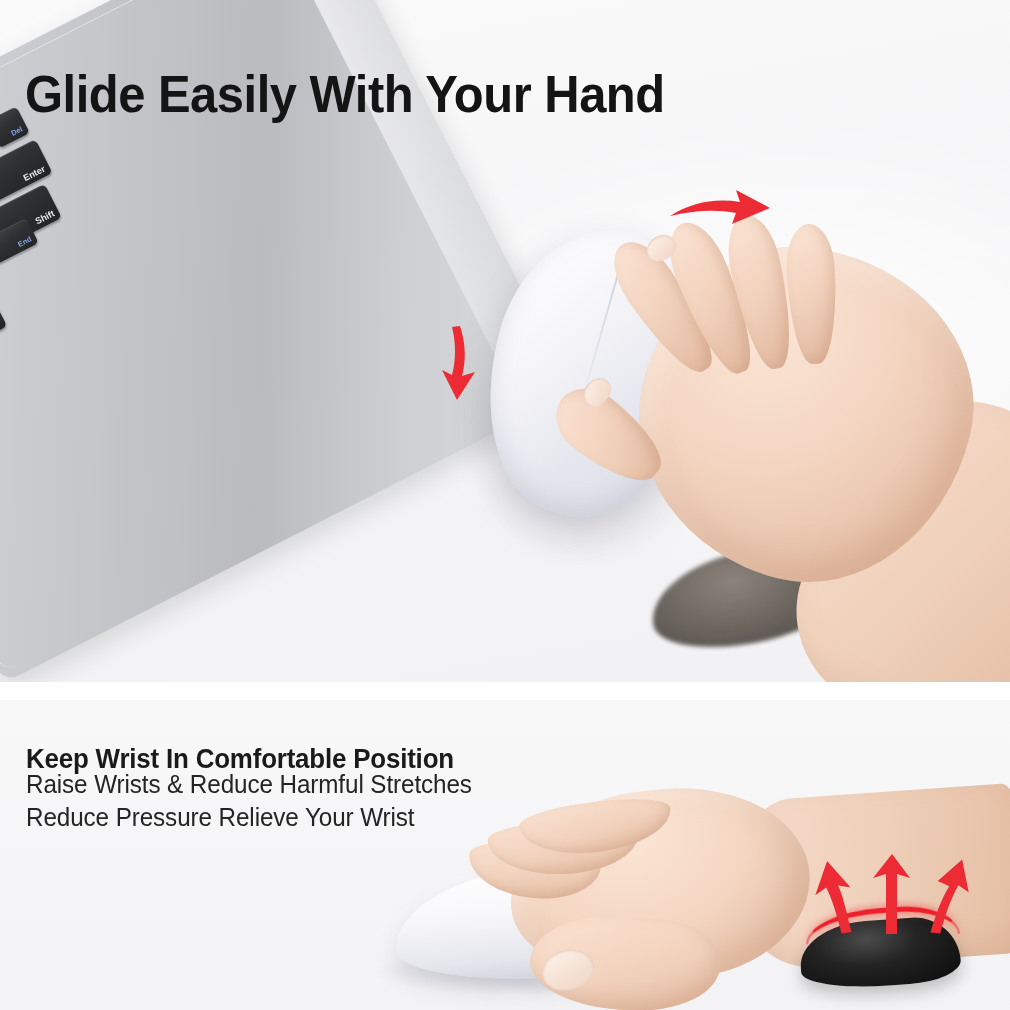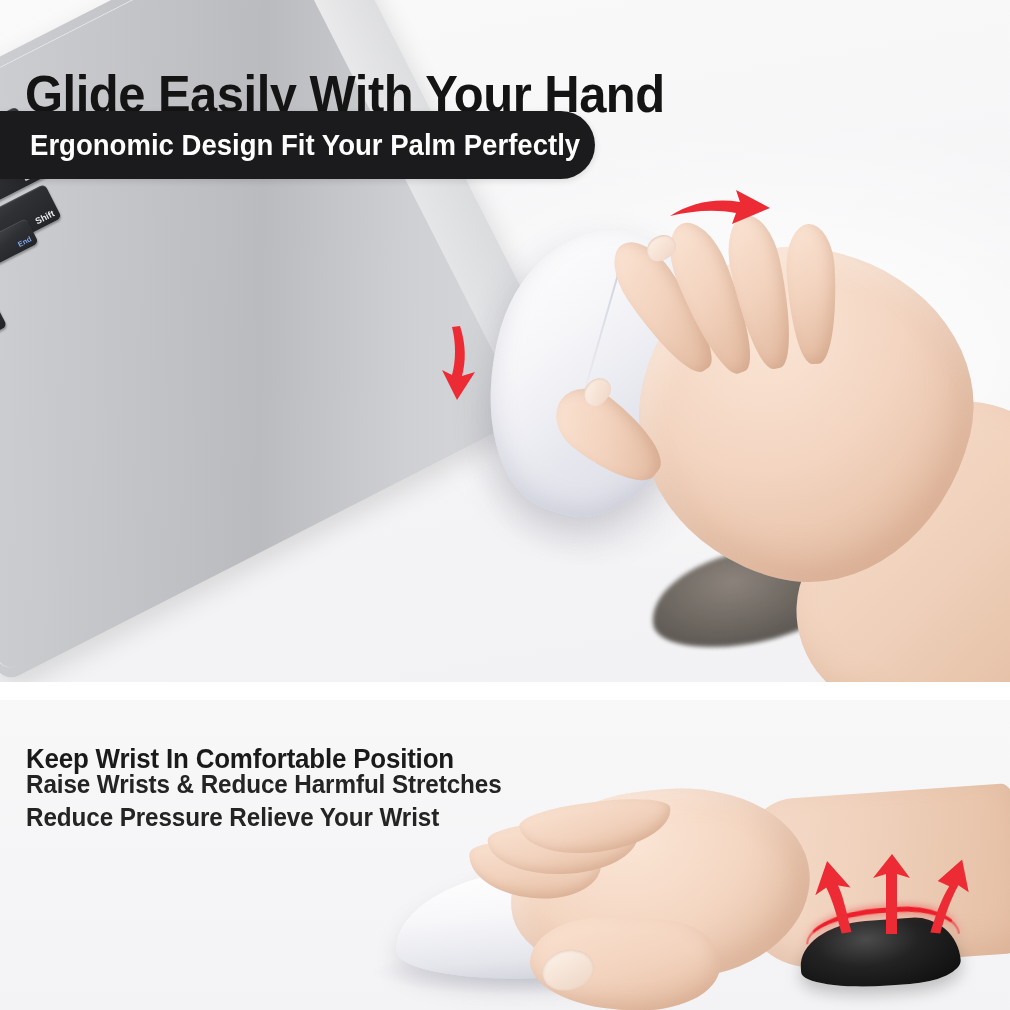--- a/index.html
+++ b/index.html
@@ -179,21 +179,21 @@
     position:absolute;inset:0;
     background:linear-gradient(180deg,#f8f8f9 0%,#f5f5f7 60%,#f3f3f5 100%);
   }
   .sub-head{
     position:absolute;left:26px;top:22px;
     font-size:27px;font-weight:700;color:#1a1a1a;letter-spacing:-0.2px;
     transform:scaleX(0.96);transform-origin:left center;white-space:nowrap;z-index:30;
   }
   .sub-body{
     position:absolute;left:26px;top:68px;
-    font-size:25px;line-height:33px;font-weight:700;color:#242424;
+    font-size:25px;line-height:33px;font-weight:400;color:#242424;
     letter-spacing:-0.1px;z-index:30;
   }
   .sub-body span{display:block;transform:scaleX(0.97);transform-origin:left center;white-space:nowrap;}
 
   
   .mouse-bot{
     position:absolute;left:395px;top:168px;width:300px;height:110px;
     background:linear-gradient(178deg,#ffffff 0%,#f7f7fa 40%,#e5e6ec 78%,#cfd1da 100%);
     border-radius:52% 46% 44% 54% / 72% 70% 32% 34%;
     transform:rotate(-3deg);
@@ -318,23 +318,20 @@
     </div>
 
     <svg class="arrow-right" viewBox="0 0 110 58">
       <path d="M4 34 C 26 20, 50 16, 74 20 L 70 8 L 104 26 L 66 42 L 70 31 C 48 27, 26 29, 4 34 Z" fill="#ec2b34"></path>
     </svg>
     <svg class="arrow-down" viewBox="0 0 62 82">
       <path d="M30 4 C 36 22, 36 40, 32 54 L 45 50 L 27 78 L 12 48 L 22 53 C 26 38, 26 21, 22 5 Z" fill="#ec2b34"></path>
     </svg>
 
     <h1 class="headline">Glide Easily With Your Hand</h1>
-    <div class="badge">
-      <span class="badge-text">Ergonomic Design Fit Your Palm Perfectly</span>
-    </div>
   </section>
 
   <div class="divider"></div>
 
   <section class="panel-bottom">
     <div class="bottom-bg"></div>
 
     <h2 class="sub-head">Keep Wrist In Comfortable Position</h2>
     <div class="sub-body">
       <span>Raise Wrists &amp; Reduce Harmful Stretches</span>

